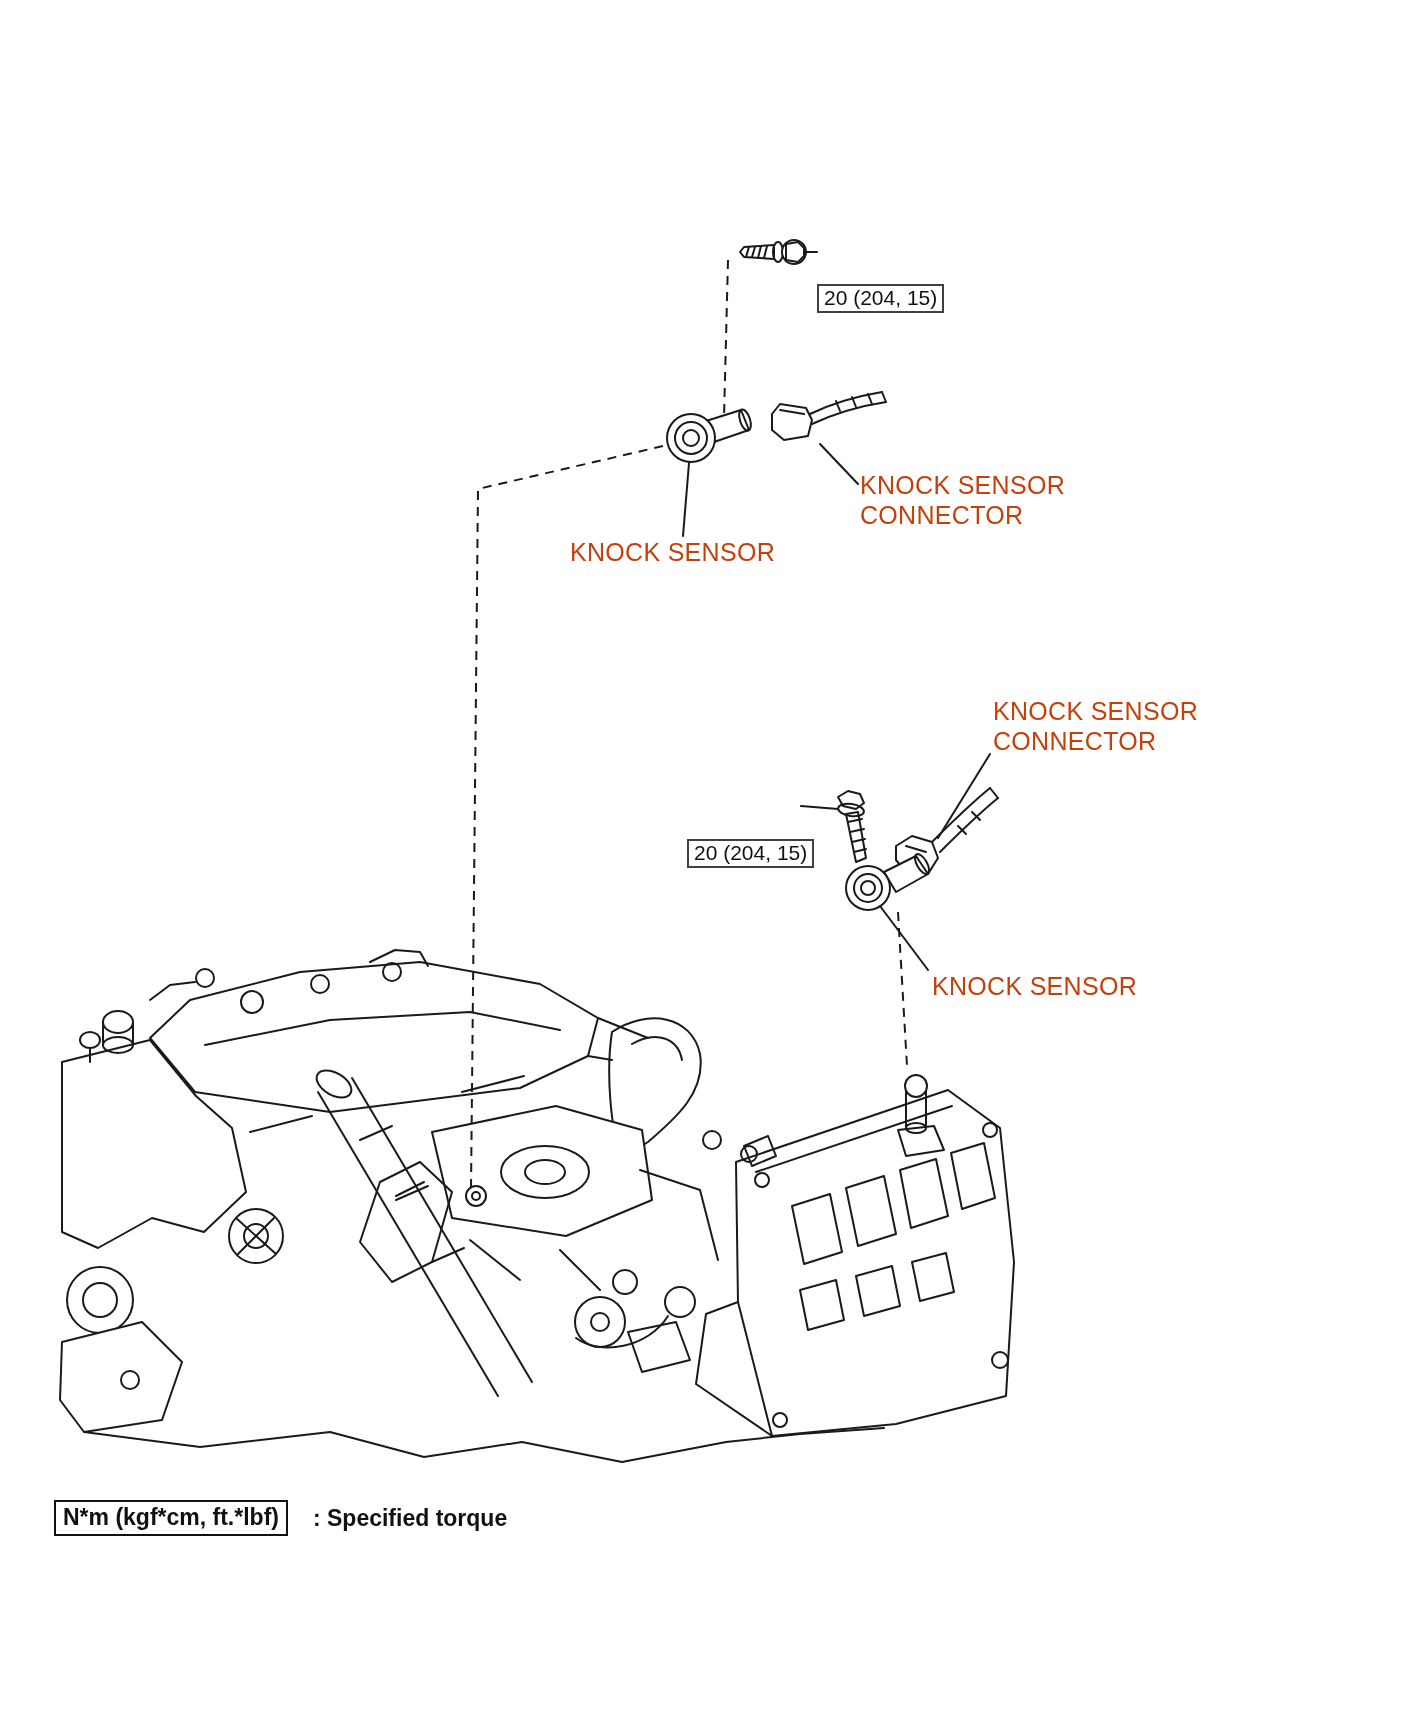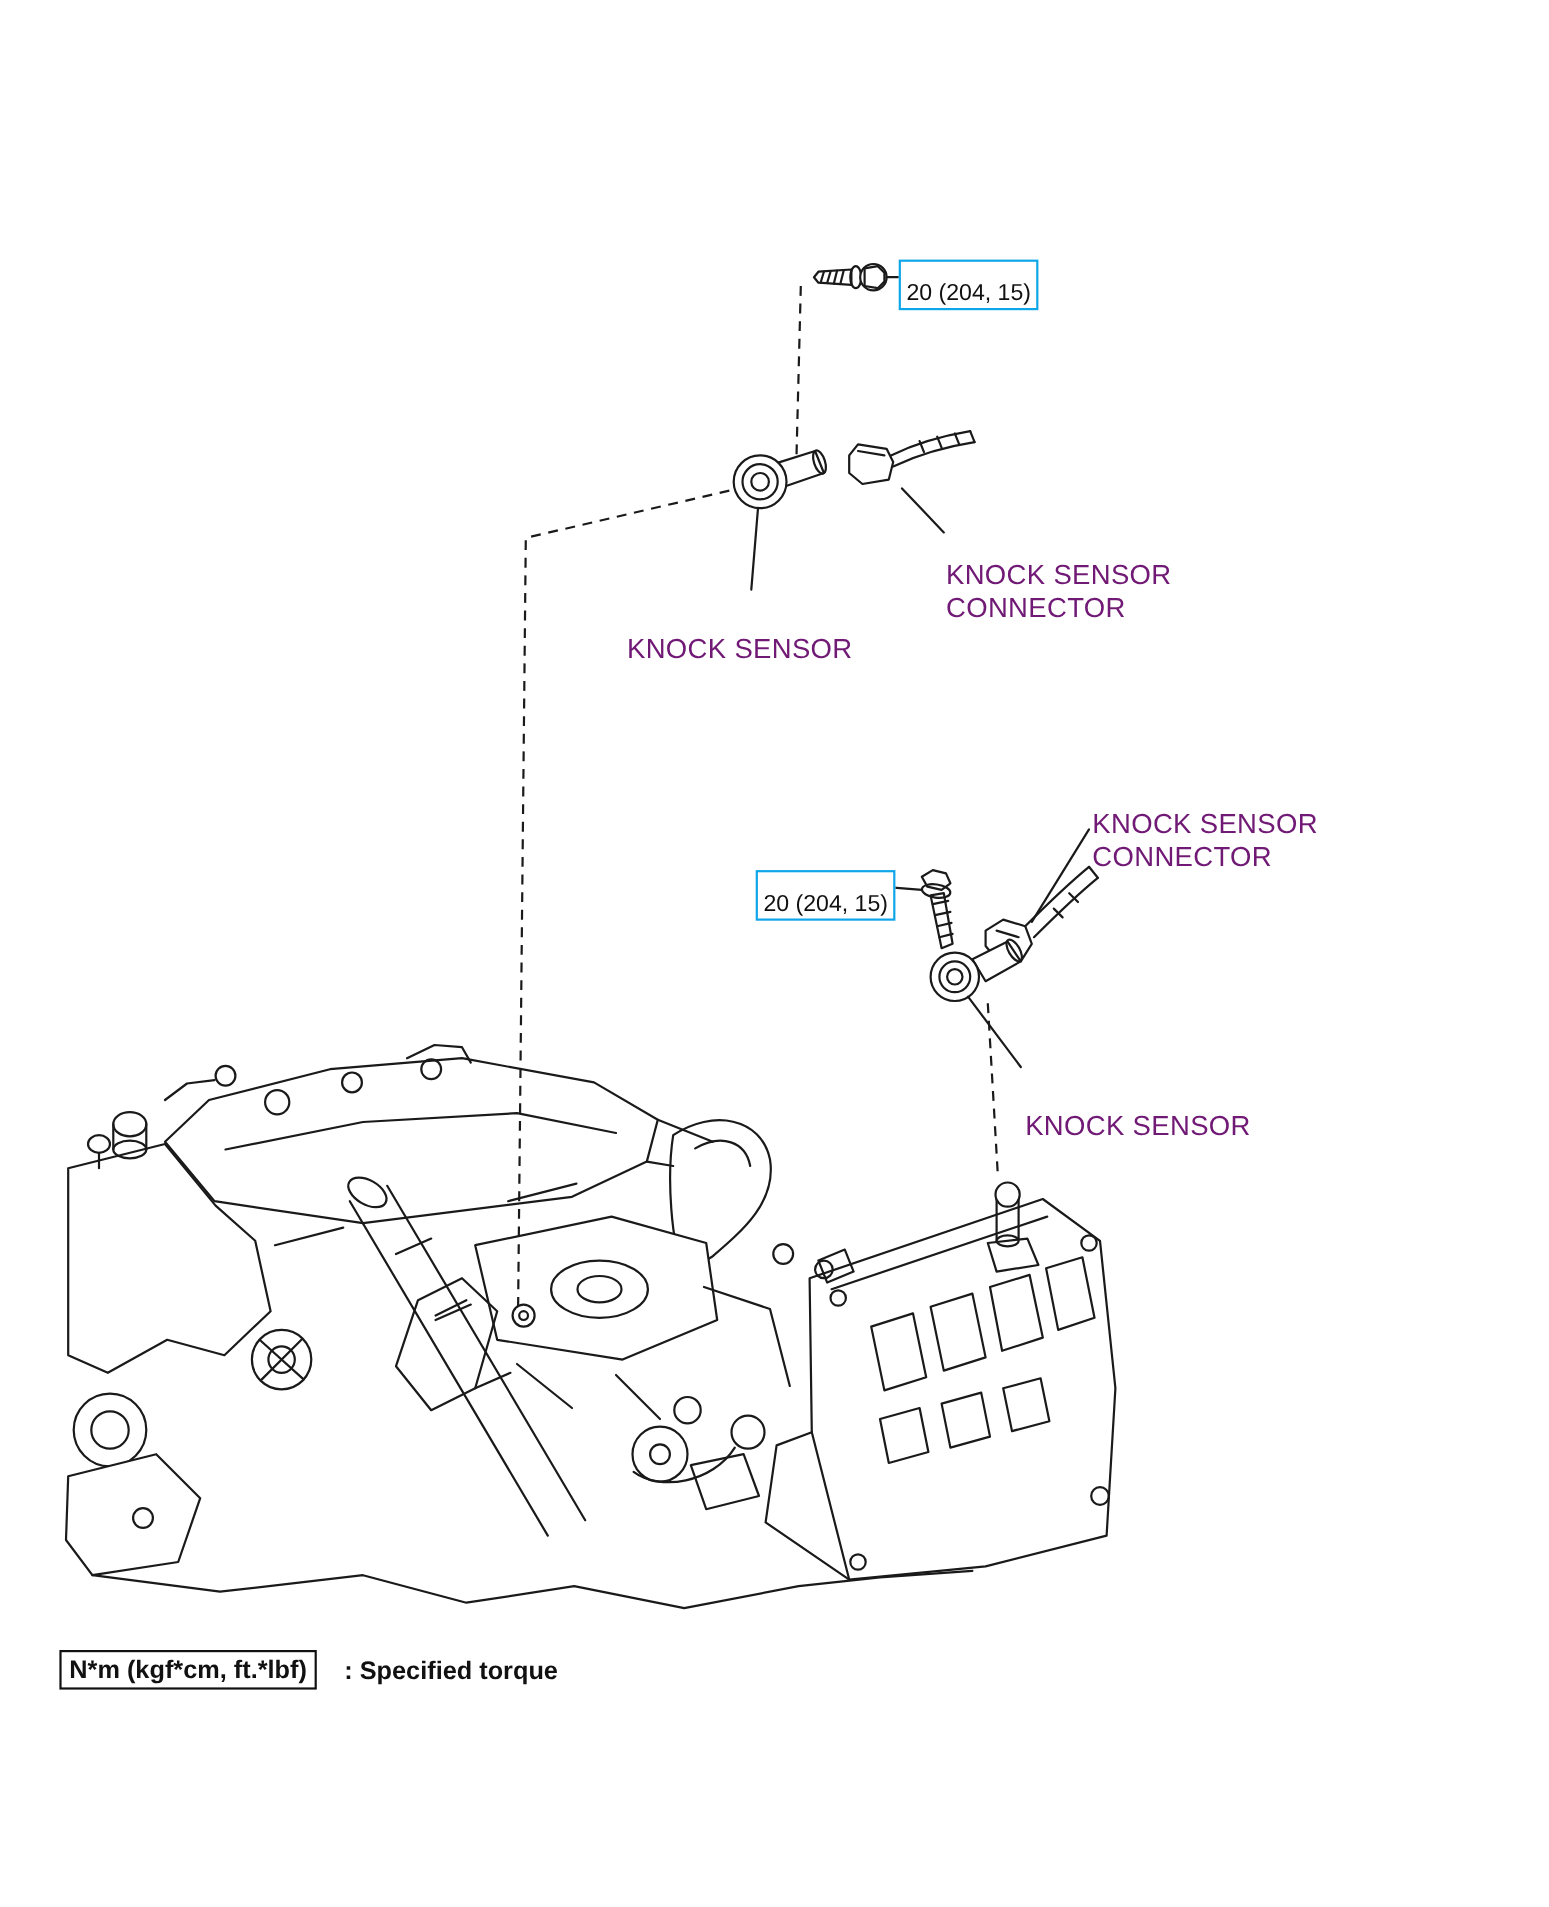--- a/index.html
+++ b/index.html
@@ -11,32 +11,32 @@
     font-family: "Liberation Sans", sans-serif;
     color: #111111;
     overflow: hidden;
   }
   svg.art { position: absolute; left: 0; top: 0; }
   .label {
     position: absolute;
     font-size: 25px;
     line-height: 30px;
     letter-spacing: 0.3px;
-    color: #701a75;
+    color: #c2410c;
     white-space: nowrap;
-    margin-top: 38px;
   }
   .torque-box {
     position: absolute;
     font-size: 21px;
     line-height: 24px;
-    border: 2px solid #0ea5e9;
-    padding: 17px 5px 1px 5px;
+    border: 2px solid #404040;
+    padding: 0 5px 1px 5px;
     background: #ffffff;
     white-space: nowrap;
+    margin-top: 48px;
   }
   .legend {
     position: absolute;
     left: 54px;
     top: 1500px;
     display: flex;
     align-items: center;
     font-size: 23px;
     font-weight: bold;
   }

